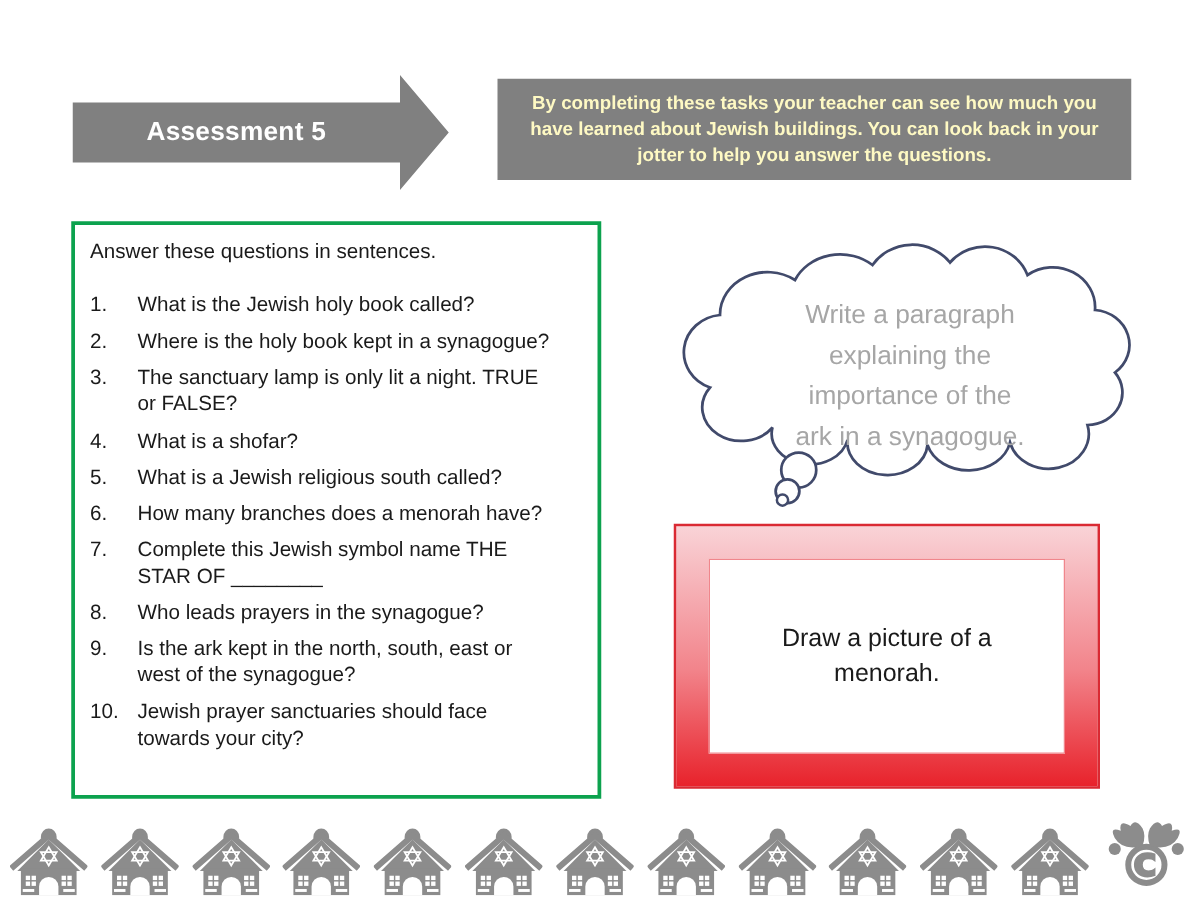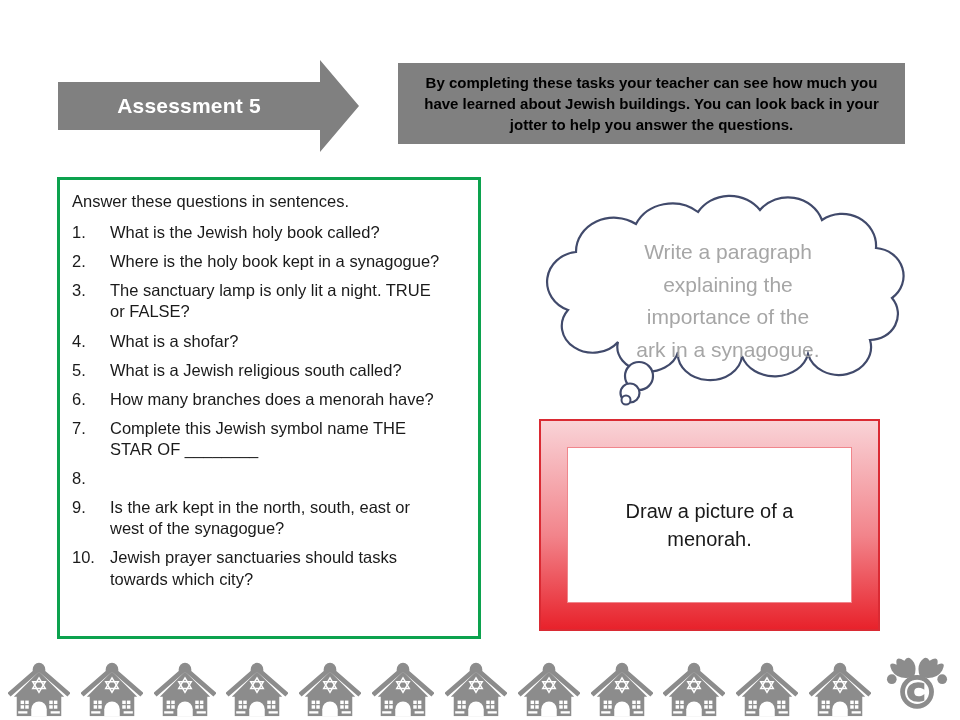--- a/index.html
+++ b/index.html
@@ -13,32 +13,32 @@
   .arrow-wrap{left:58px;top:60px;width:302px;height:92px;}
   .arrow-label{
     position:absolute;left:0;top:22px;width:262px;height:48px;
     display:flex;align-items:center;justify-content:center;
     color:#ffffff;font-weight:bold;font-size:21px;letter-spacing:.2px;
   }
 
   
   .instruction-box{
     left:398px;top:63px;width:507px;height:81px;background:#808080;
-    color:#000000;font-weight:bold;font-size:15px;line-height:1.42;
+    color:#fef9c3;font-weight:bold;font-size:15px;line-height:1.42;
     text-align:center;display:flex;align-items:center;justify-content:center;
     box-sizing:border-box;padding:3px 14px;
   }
 
   
   .question-box{
     left:57px;top:177px;width:424px;height:462px;background:#ffffff;
     border:3px solid #0ca24e;box-sizing:border-box;
     padding:11px 12px 6px 12px;color:#1a1a1a;font-size:16.5px;line-height:1.28;
   }
-  .q-intro{margin-bottom:10px;}
+  .q-intro{margin-bottom:22px;}
   .q{display:flex;margin-bottom:8px;}
   .q-num{width:38px;flex:none;}
   .q-text{max-width:330px;}
 
   
   .bubble-wrap{left:538px;top:190px;width:380px;height:225px;}
   .bubble-text{
     position:absolute;left:50%;top:46px;transform:translateX(-50%);
     width:195px;text-align:center;color:#a6a6a6;font-size:21px;line-height:1.55;
   }
@@ -103,28 +103,29 @@
       <div class="q">
         <span class="q-num">6.</span>
         <span class="q-text">How many branches does a menorah have?</span>
       </div>
       <div class="q">
         <span class="q-num">7.</span>
         <span class="q-text">Complete this Jewish symbol name THE STAR OF ________</span>
       </div>
       <div class="q">
         <span class="q-num">8.</span>
+        <span class="q-text">Who leads prayers in the synagogue?</span>
       </div>
       <div class="q">
         <span class="q-num">9.</span>
         <span class="q-text">Is the ark kept in the north, south, east or west of the synagogue?</span>
       </div>
       <div class="q">
         <span class="q-num">10.</span>
-        <span class="q-text">Jewish prayer sanctuaries should tasks towards which city?</span>
+        <span class="q-text">Jewish prayer sanctuaries should face towards your city?</span>
       </div>
     </div>
 </div>
 
 <div class="abs bubble-wrap">
   <svg width="380" height="225" viewBox="0 0 380 225">
     <path d="M 30,120
              A 32,30 0 0 1 38,62
              A 38,34 0 0 1 98,34
              A 40,36 0 0 1 160,22

